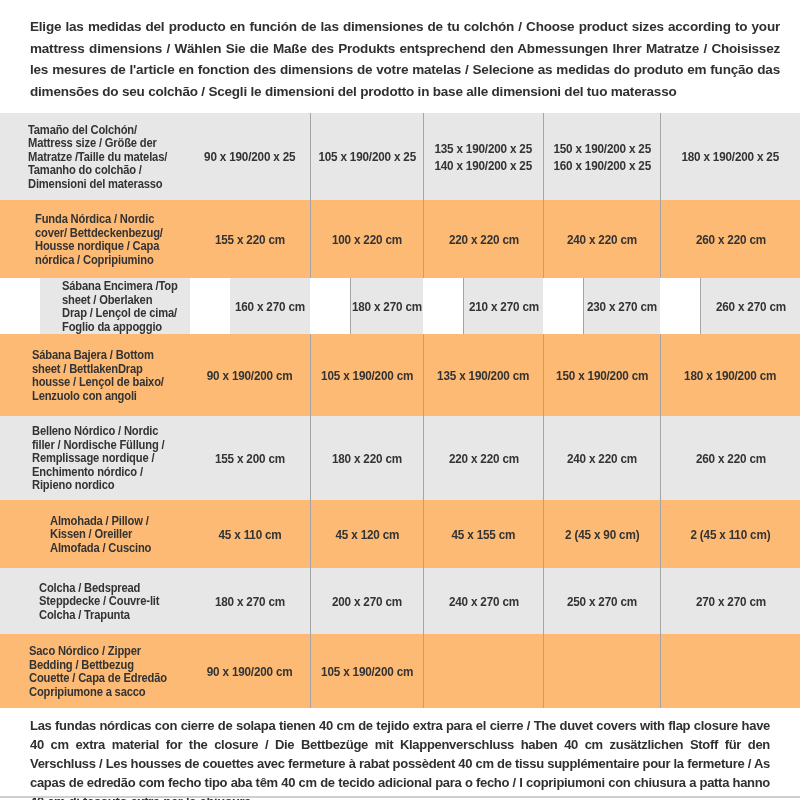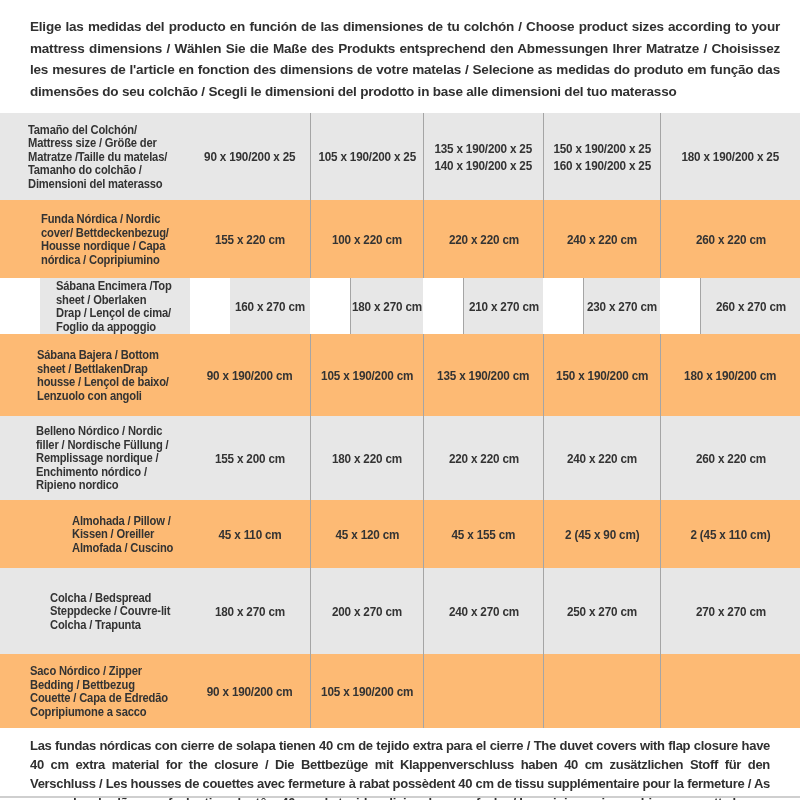--- a/index.html
+++ b/index.html
@@ -26,42 +26,42 @@
   .cell{
     display:flex;align-items:center;
     box-sizing:border-box;
     min-height:0;
   }
   .row.shaded .cell{background:#e7e7e7;}
   .row.plain .cell{background:#fdba74;}
   .cell.sep{border-left:1px solid #a5a5a5;}
   .label-cell{
     padding-left:28px;
-    justify-content:flex-end;
+    justify-content:center;
   }
   .label-text{
     font-weight:700;font-size:13px;line-height:13.5px;
     letter-spacing:-0.2px;white-space:pre;
     transform:scaleX(0.86);transform-origin:0 50%;
     color:#333333;
   }
   .val-cell{justify-content:center;text-align:center;}
   .val-text{
     font-weight:700;font-size:13px;line-height:17px;
     letter-spacing:-0.2px;white-space:pre;
     transform:scaleX(0.9);transform-origin:50% 50%;
     color:#333333;
   }
   .r1 .cell{height:87px;}
   .r2 .cell{height:78px;}
   .r3 .cell{height:56px;margin-left:40px;}
   .r4 .cell{height:82px;}
   .r5 .cell{height:84px;}
   .r6 .cell{height:68px;}
-  .r7 .cell{height:86px;}
+  .r7 .cell{height:66px;}
   .r8 .cell{height:74px;}
   .footnote{
     padding:8px 30px 0 30px;
     font-size:13px;line-height:19px;font-weight:700;
     letter-spacing:-0.3px;
     text-align:justify;
     color:#303030;
   }
   .bottom-rule{
     position:absolute;left:0;bottom:2px;width:800px;height:2px;

